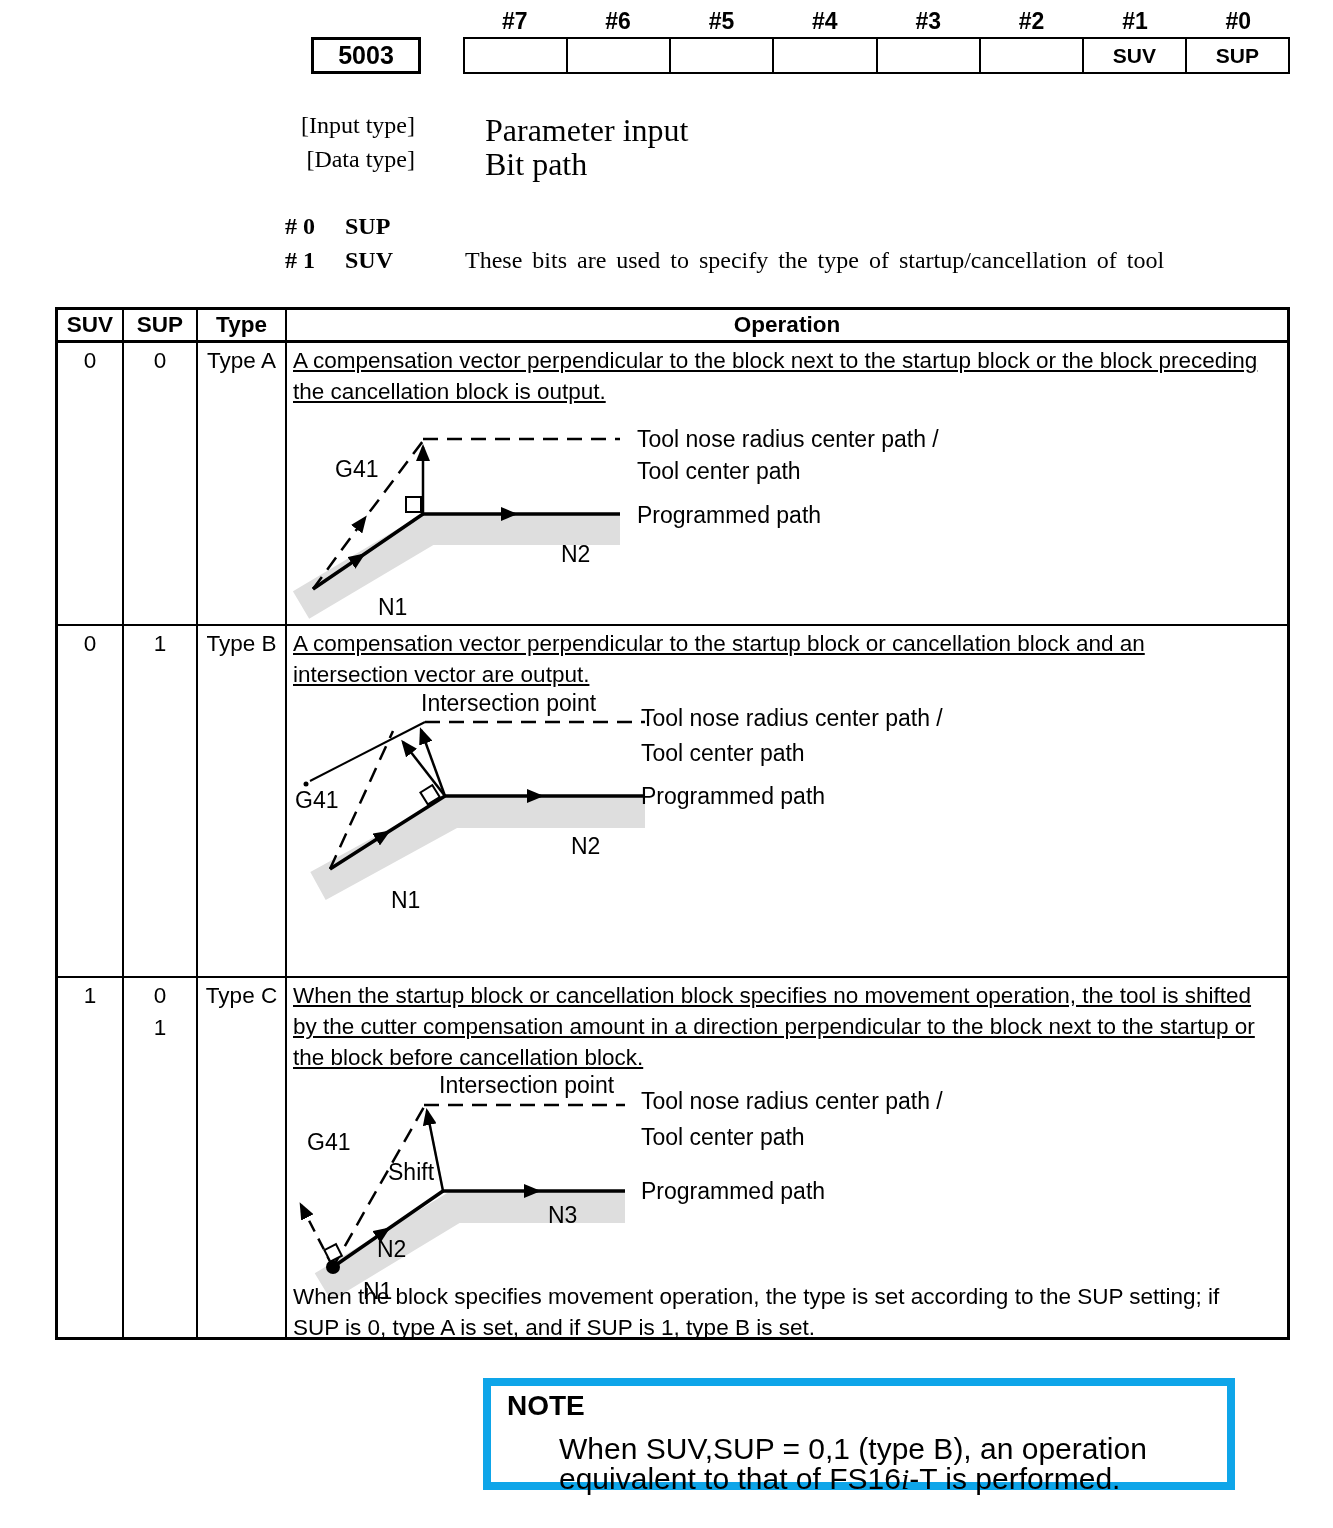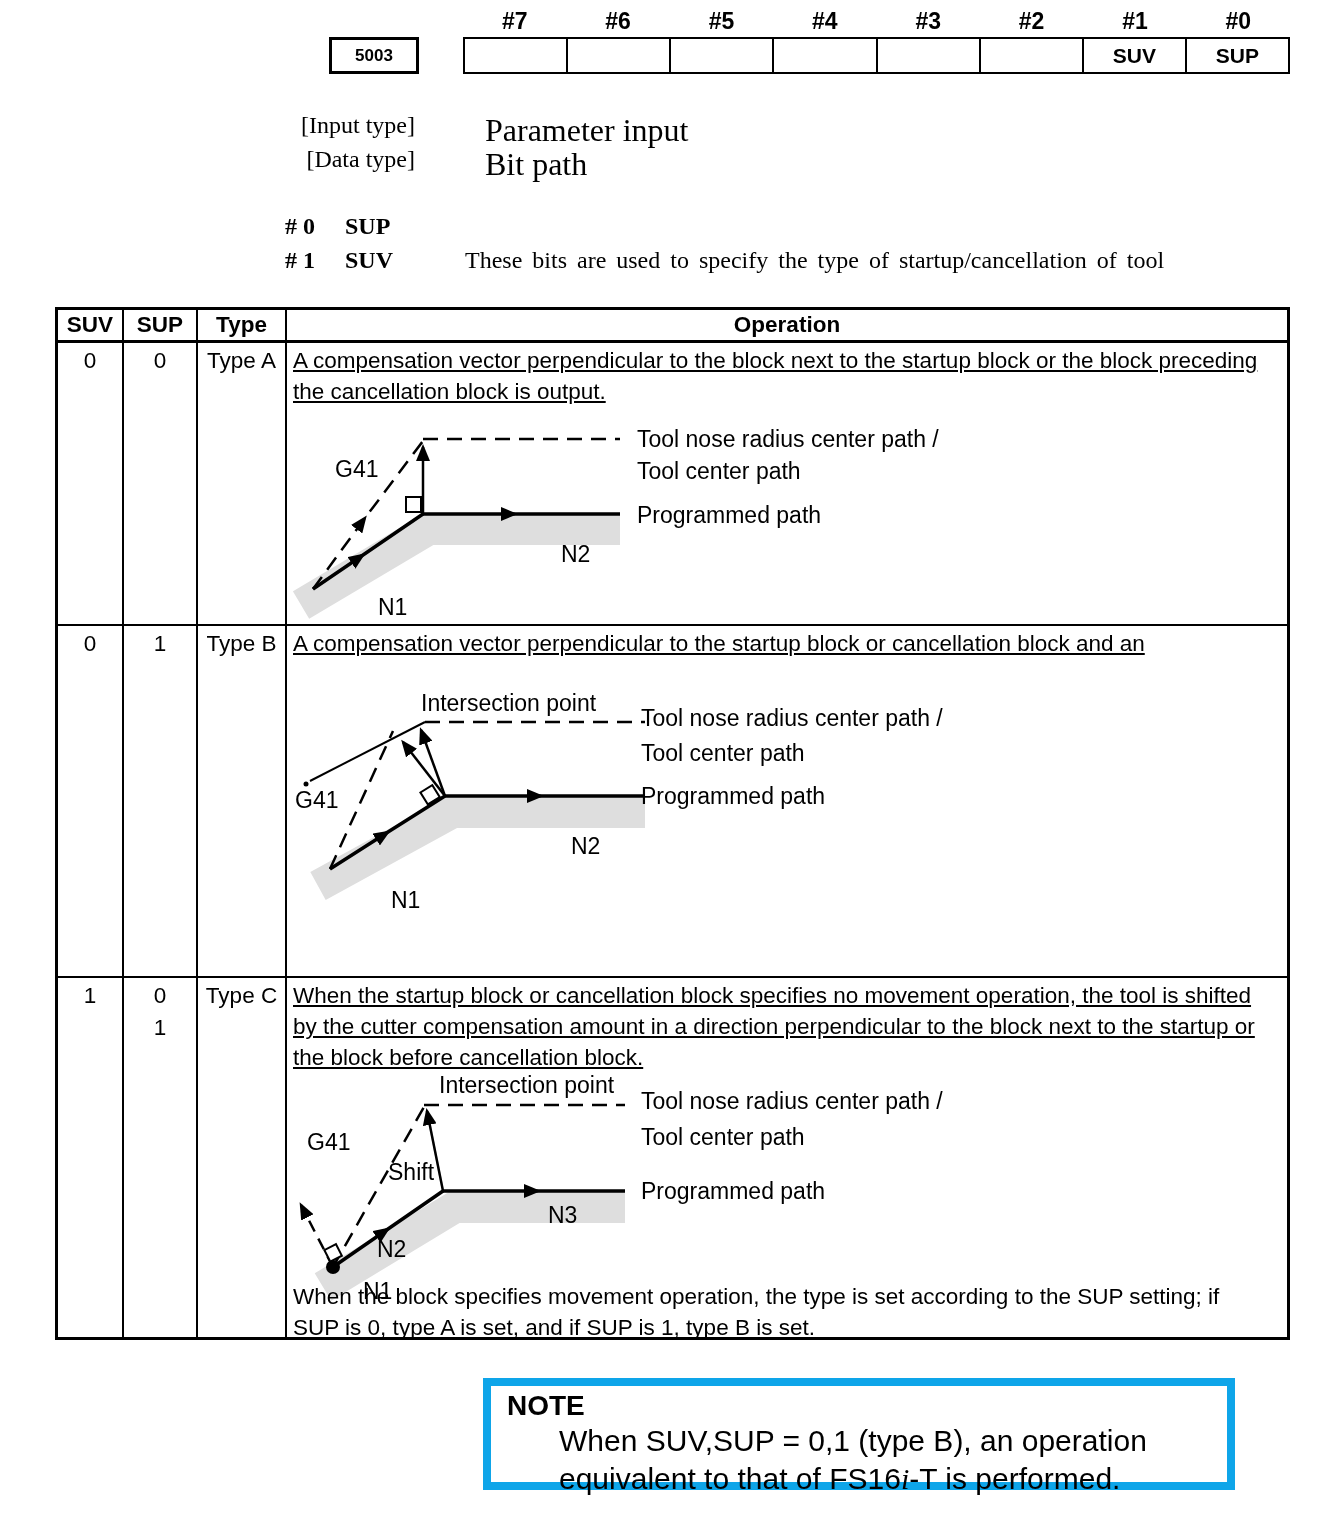--- a/index.html
+++ b/index.html
@@ -2,23 +2,23 @@
 <html><head>
 <meta charset="utf-8">
 <style>
   * { margin:0; padding:0; box-sizing:border-box; }
   html,body { background:#fff; }
   .page { position:relative; width:1333px; height:1528px; background:#fff;
           font-family:"Liberation Sans", sans-serif; color:#000; overflow:hidden; }
   .abs { position:absolute; }
 
   
-  .param-box { left:329px; top:37px; width:90px; height:37px; border:3px solid #000;
+  .param-box { left:311px; top:37px; width:110px; height:37px; border:3px solid #000;
                display:flex; align-items:center; justify-content:center;
-               font-weight:bold; font-size:17px; }
+               font-weight:bold; font-size:25px; }
   .bit-labels { left:463px; top:8px; width:827px; height:26px; display:flex; }
   .bit-labels span { flex:1; text-align:center; font-weight:bold; font-size:23px; }
   .bit-cells { left:463px; top:37px; width:827px; height:37px; display:flex;
                border:2px solid #000; }
   .bit-cell { flex:1; border-right:2px solid #000; display:flex; align-items:center;
               justify-content:center; font-weight:bold; font-size:21px; }
   .bit-cell:last-child { border-right:none; }
 
   
   .meta-label { font-family:"Liberation Serif", serif; font-size:24px; width:145px;
@@ -125,20 +125,21 @@
         <text x="344" y="72">Tool center path</text>
         <text x="344" y="116">Programmed path</text>
       </svg>
     </div>
 
     <div class="cc">0</div>
     <div class="cc">1</div>
     <div class="cc">Type B</div>
     <div class="op c4">
       <div class="tline">A compensation vector perpendicular to the startup block or cancellation block and an</div>
+      <div class="tline">intersection vector are output.</div>
       <svg class="diag" style="left:6px; top:58px;" width="700" height="292" viewBox="0 0 700 292">
         <defs>
           <marker id="arrB" markerUnits="userSpaceOnUse" markerWidth="18" markerHeight="14" refX="14" refY="7" orient="auto">
               <path d="M0,0 L17,7 L0,14 z"></path>
             </marker>
         </defs>
         <polyline points="25,202 160,128 352,128" fill="none" stroke="#dedede" stroke-width="32"></polyline>
         <line x1="132" y1="38" x2="352" y2="38" stroke="#000" stroke-width="2.5" stroke-dasharray="15 9"></line>
         <line x1="17" y1="97" x2="132" y2="38" stroke="#000" stroke-width="2"></line>
         <circle cx="13" cy="100" r="2.5"></circle>
@@ -199,17 +200,17 @@
       </svg>
       <div class="op-bottom" style="top:303px;">
         <div class="tline">When the block specifies movement operation, the type is set according to the SUP setting; if</div>
         <div class="tline">SUP is 0, type A is set, and if SUP is 1, type B is set.</div>
       </div>
     </div>
   </div>
 
   <div class="abs note-box">
     <div class="note-title">NOTE</div>
-    <div class="note-line" style="top:38px;">When SUV,SUP = 0,1 (type B), an operation</div>
+    <div class="note-line" style="top:46px;">When SUV,SUP = 0,1 (type B), an operation</div>
     <div class="note-line" style="top:76px;"><span>equivalent to that of FS16</span><span class="note-i">i</span><span>-T is performed.</span></div>
   </div>
 
 </div>
 
 </body></html>

